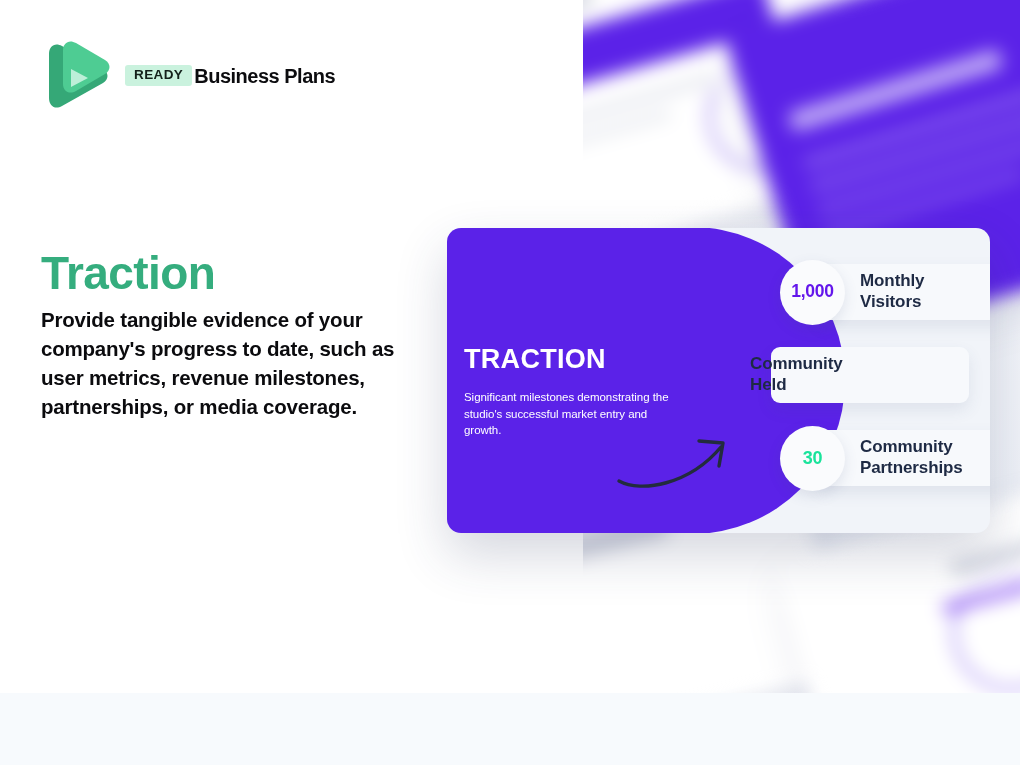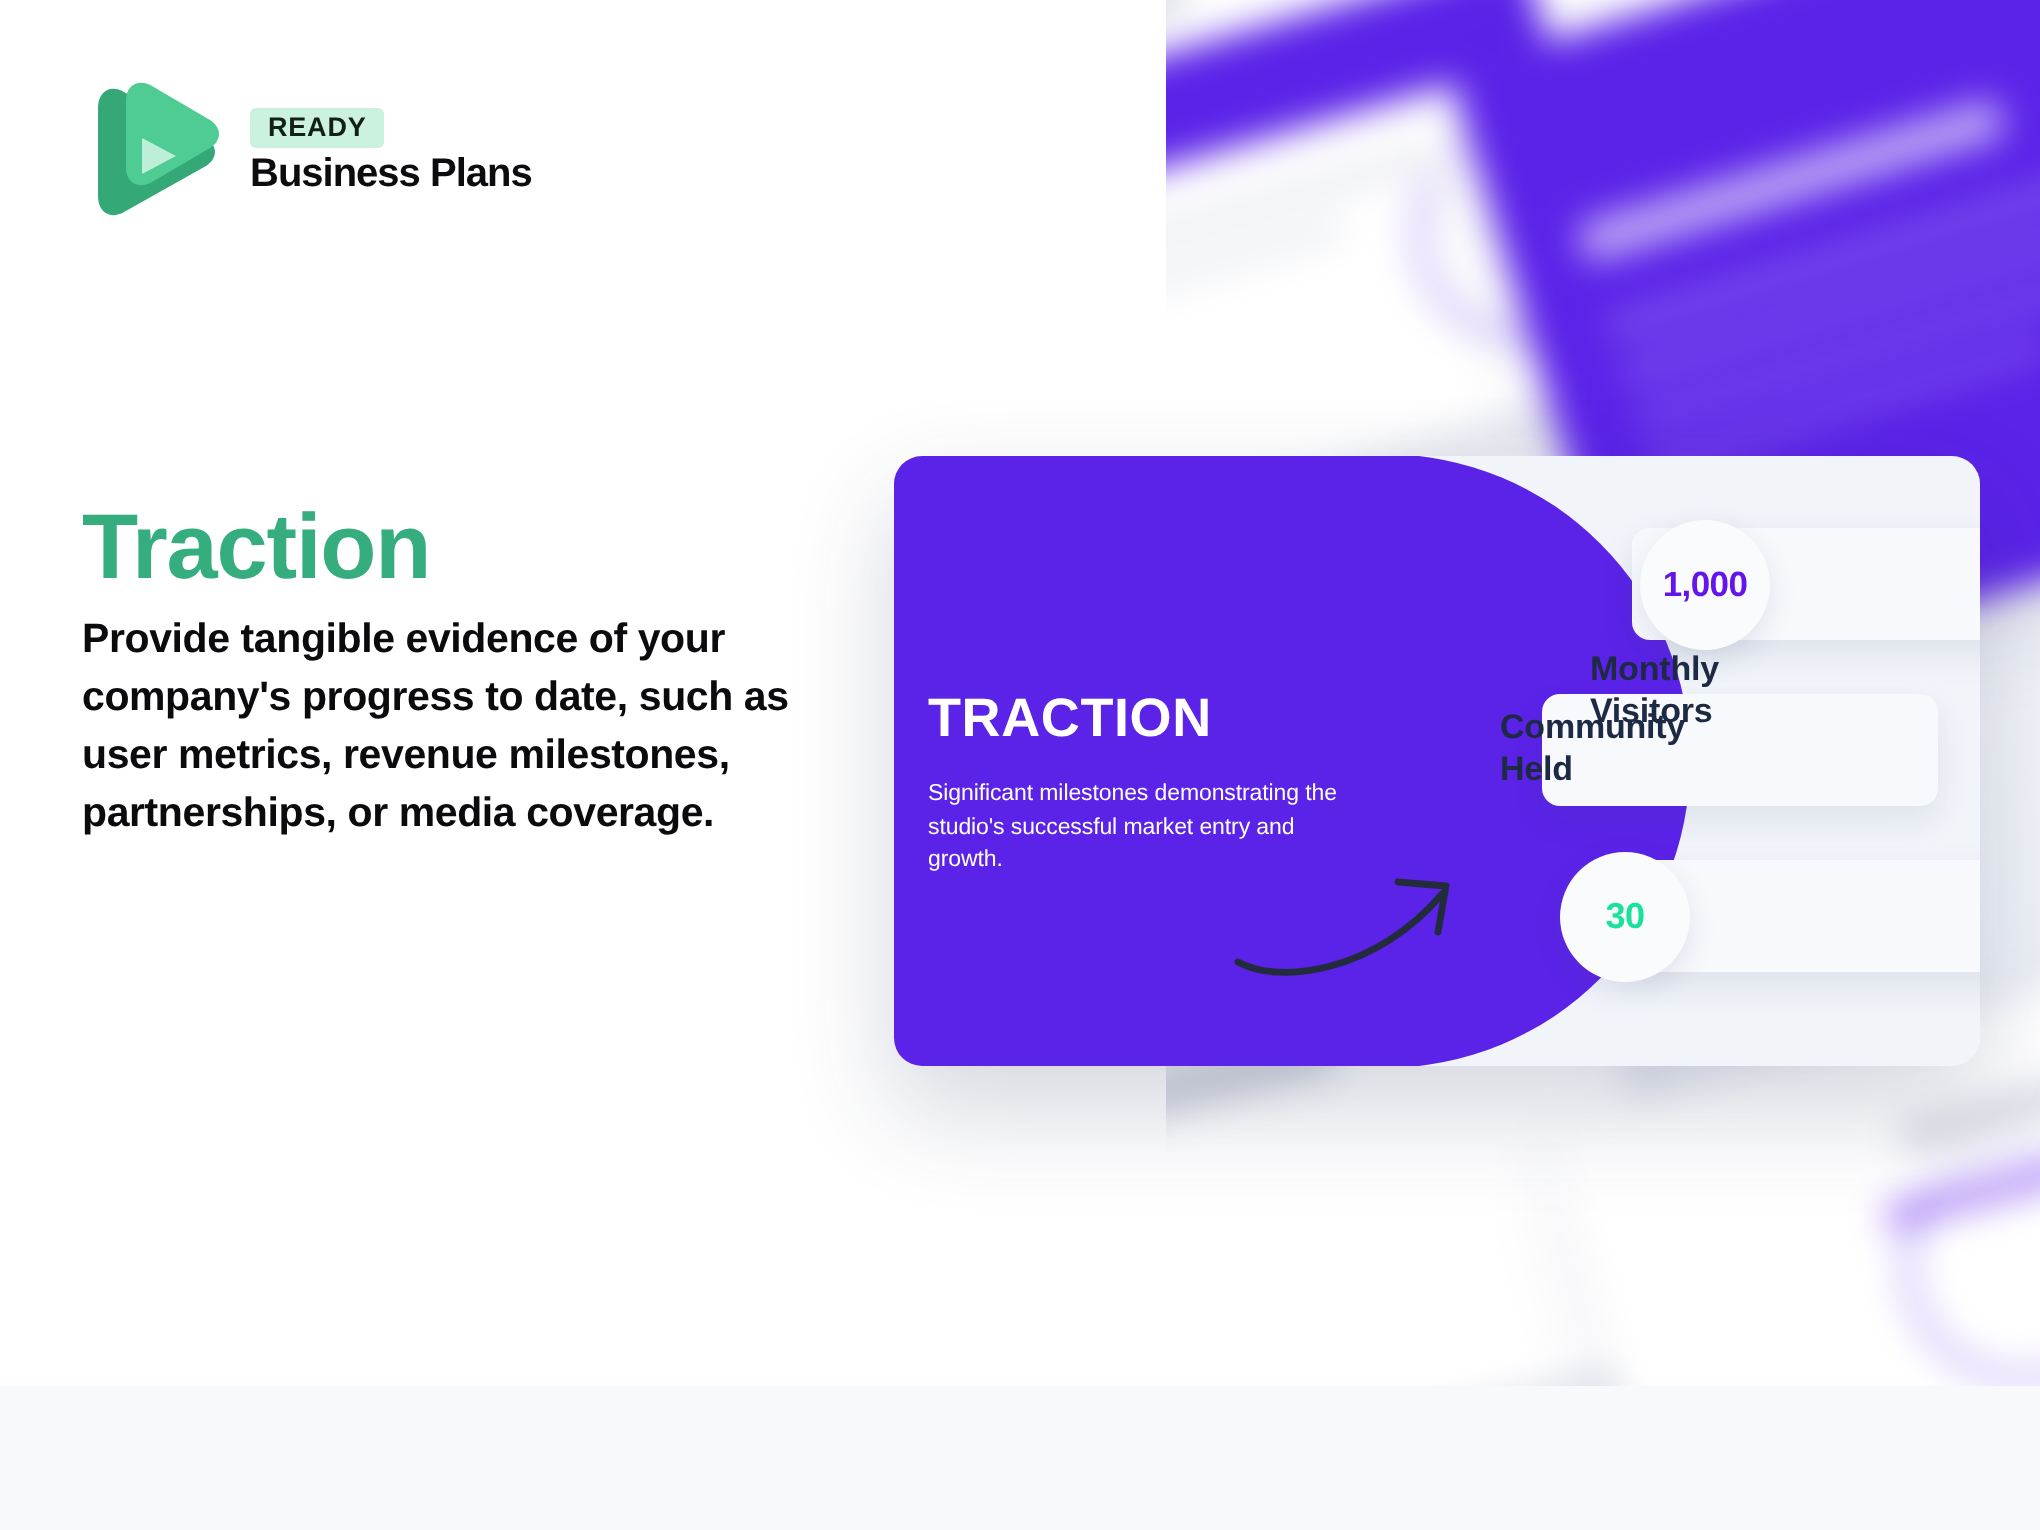--- a/index.html
+++ b/index.html
@@ -79,21 +79,21 @@
   
   .brand {
     position: absolute;
     left: 41px; top: 38px;
     z-index: 6;
     display: flex;
     align-items: center;
     gap: 14px;
   }
   .brand-mark { width: 70px; height: 76px; display:block; flex: none; }
-  .brand-text { display: flex; flex-direction: column; gap: 2px; }
+  .brand-text { display: flex; flex-direction: row; gap: 2px; }
   .ready-badge {
     align-self: flex-start;
     background: #caf2de;
     color: #13201a;
     font-size: 13.5px;
     font-weight: bold;
     letter-spacing: 0.4px;
     padding: 3px 9px 4px 9px;
     border-radius: 3px;
     line-height: 1;
@@ -193,21 +193,21 @@
     left: 255px; top: 24px;
     width: 288px; height: 262px;
     z-index: 5;
   }
   .metric-row {
     position: absolute;
     display: flex;
     align-items: center;
     height: 64px;
   }
-  .metric-row.r1 { left: 78px; top: 8px; flex-direction: column; }
+  .metric-row.r1 { left: 78px; top: 8px; }
   .metric-row.r2 { left: 33px; top: 91px; }
   .metric-row.r3 { left: 78px; top: 174px; }
 
   .metric-pill {
     position: absolute;
     left: 36px; top: 4px;
     height: 56px;
     background: #f7f9fc;
     border-radius: 9px;
     box-shadow: 0 7px 16px rgba(60,75,120,0.10);
@@ -341,18 +341,19 @@
       <div class="metric-row r2">
         <div class="metric-pill"></div>
         <div class="metric-label">Community Held</div>
       </div>
 
       <div class="metric-row r3">
         <div class="metric-pill"></div>
         <div class="metric-circle">
           <span class="metric-value v3">30</span>
         </div>
+        <div class="metric-label">Community Partnerships</div>
       </div>
 
     </div>
   </div>
 
 </div>
 
 </body></html>

